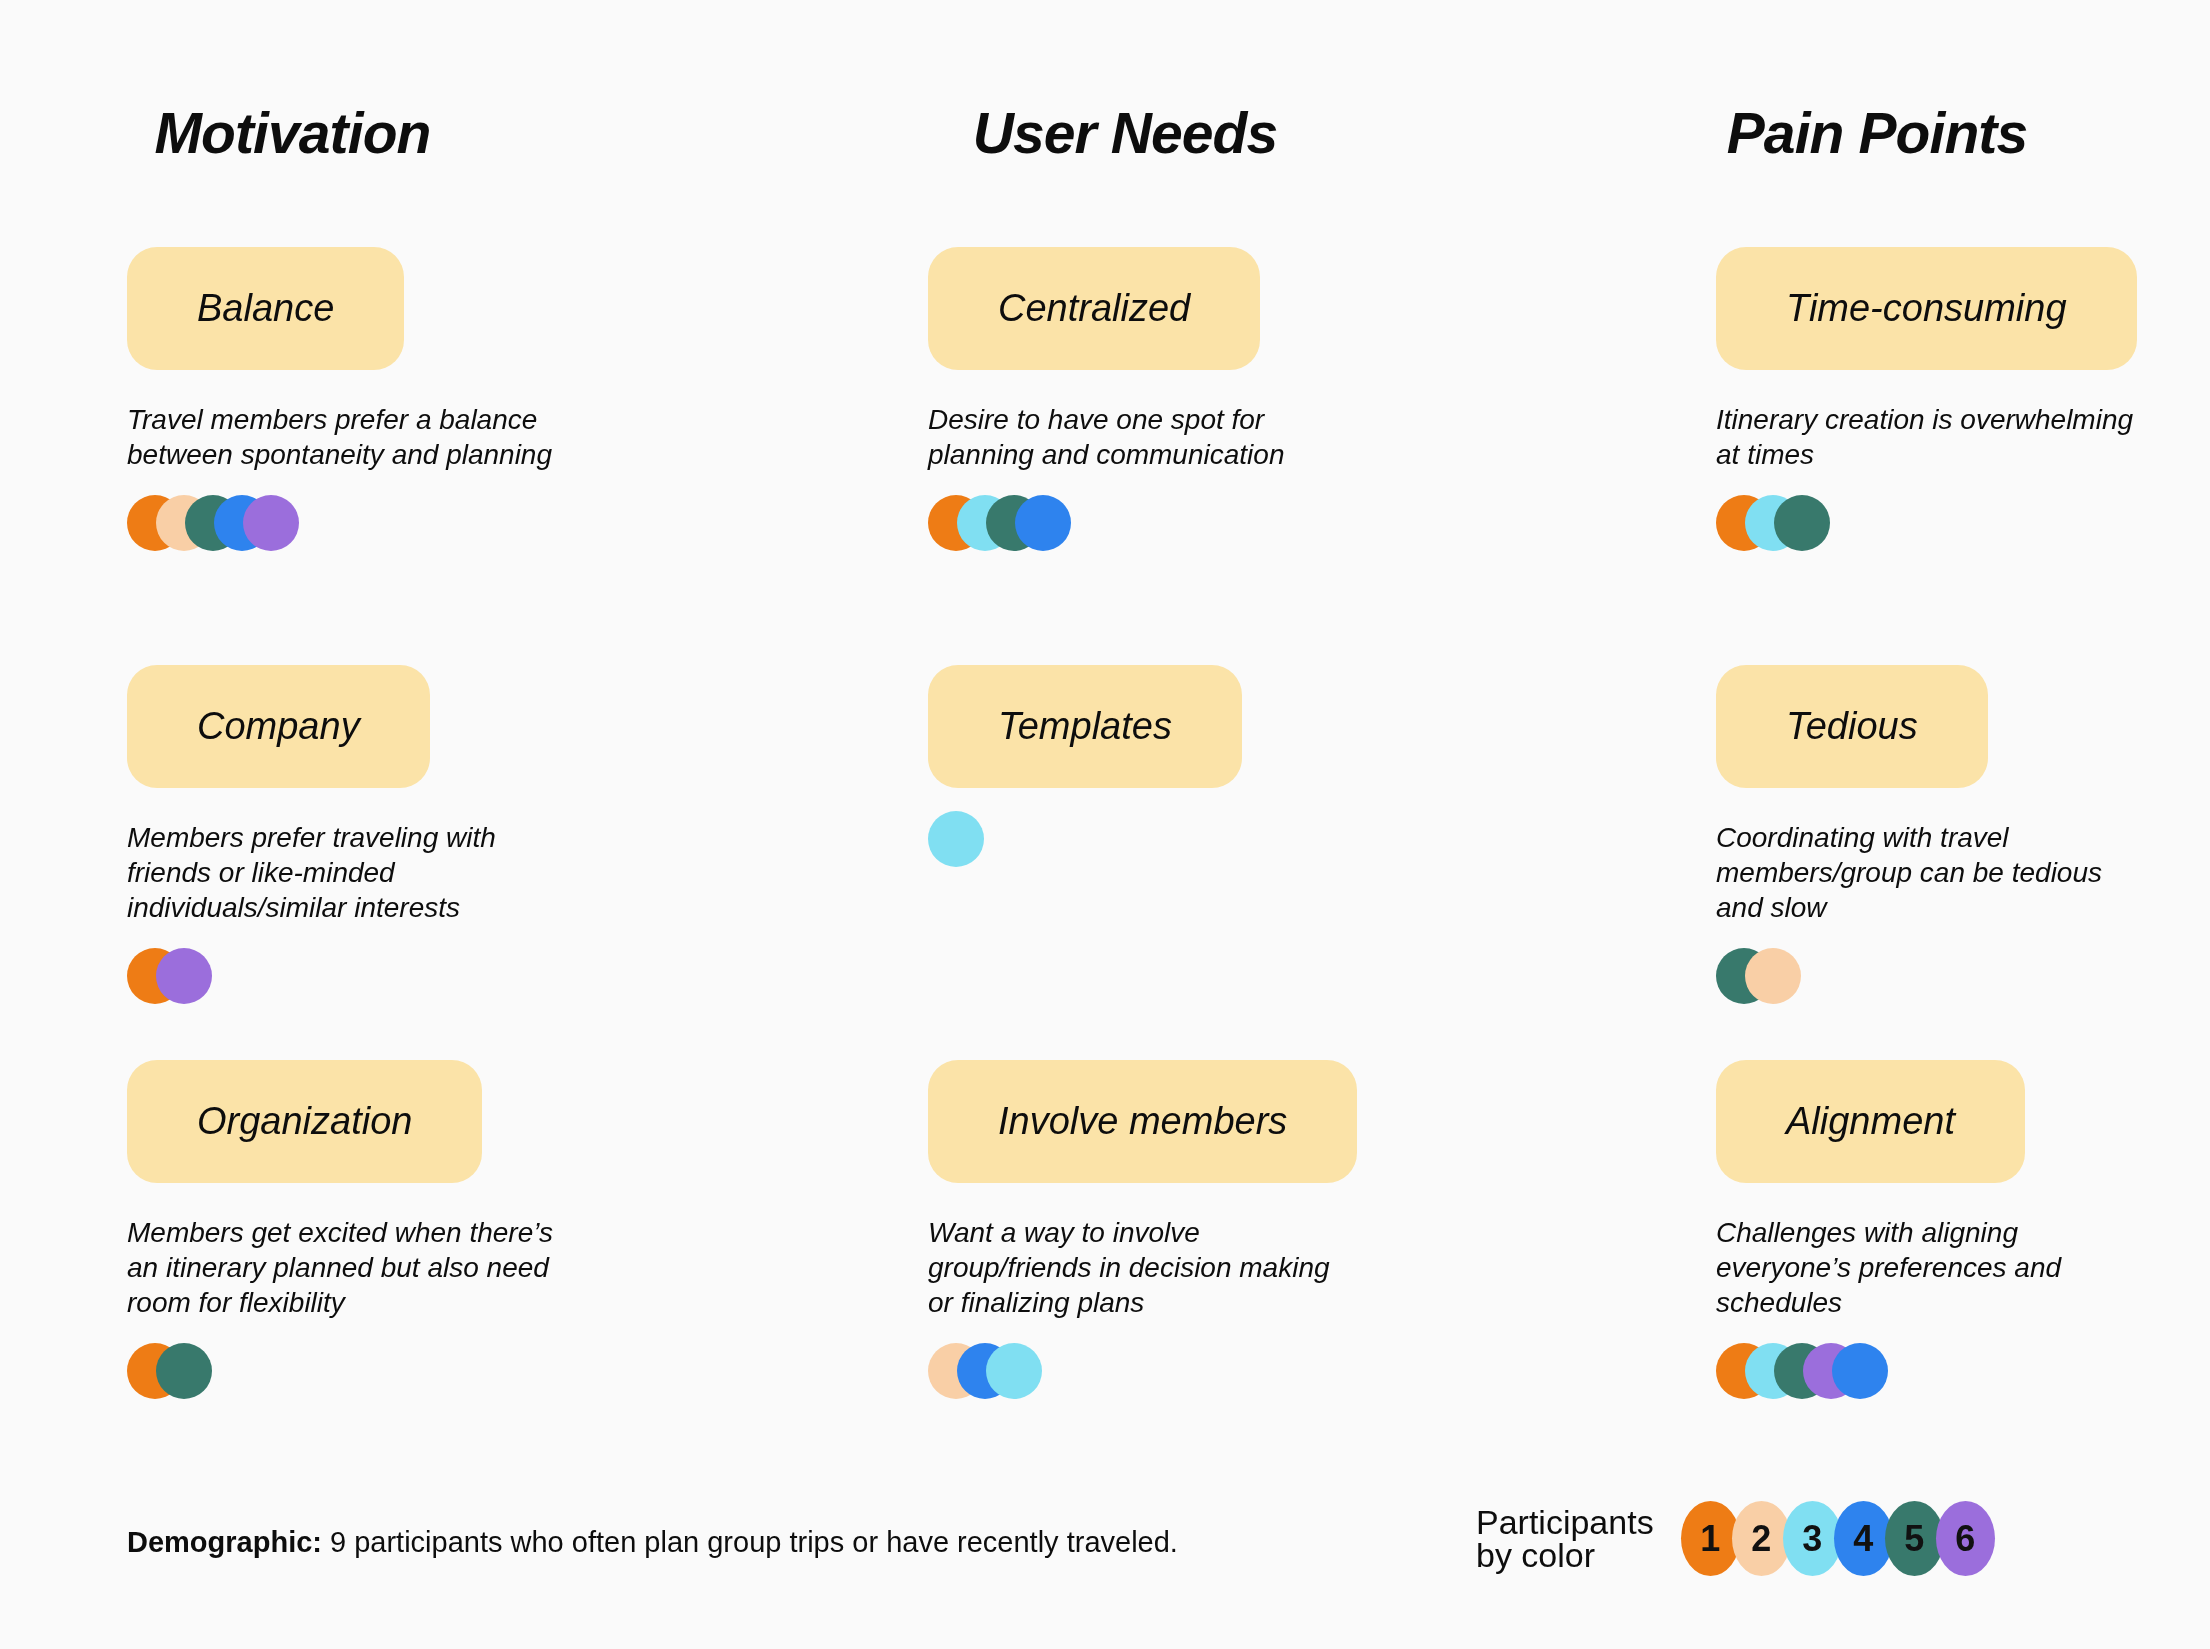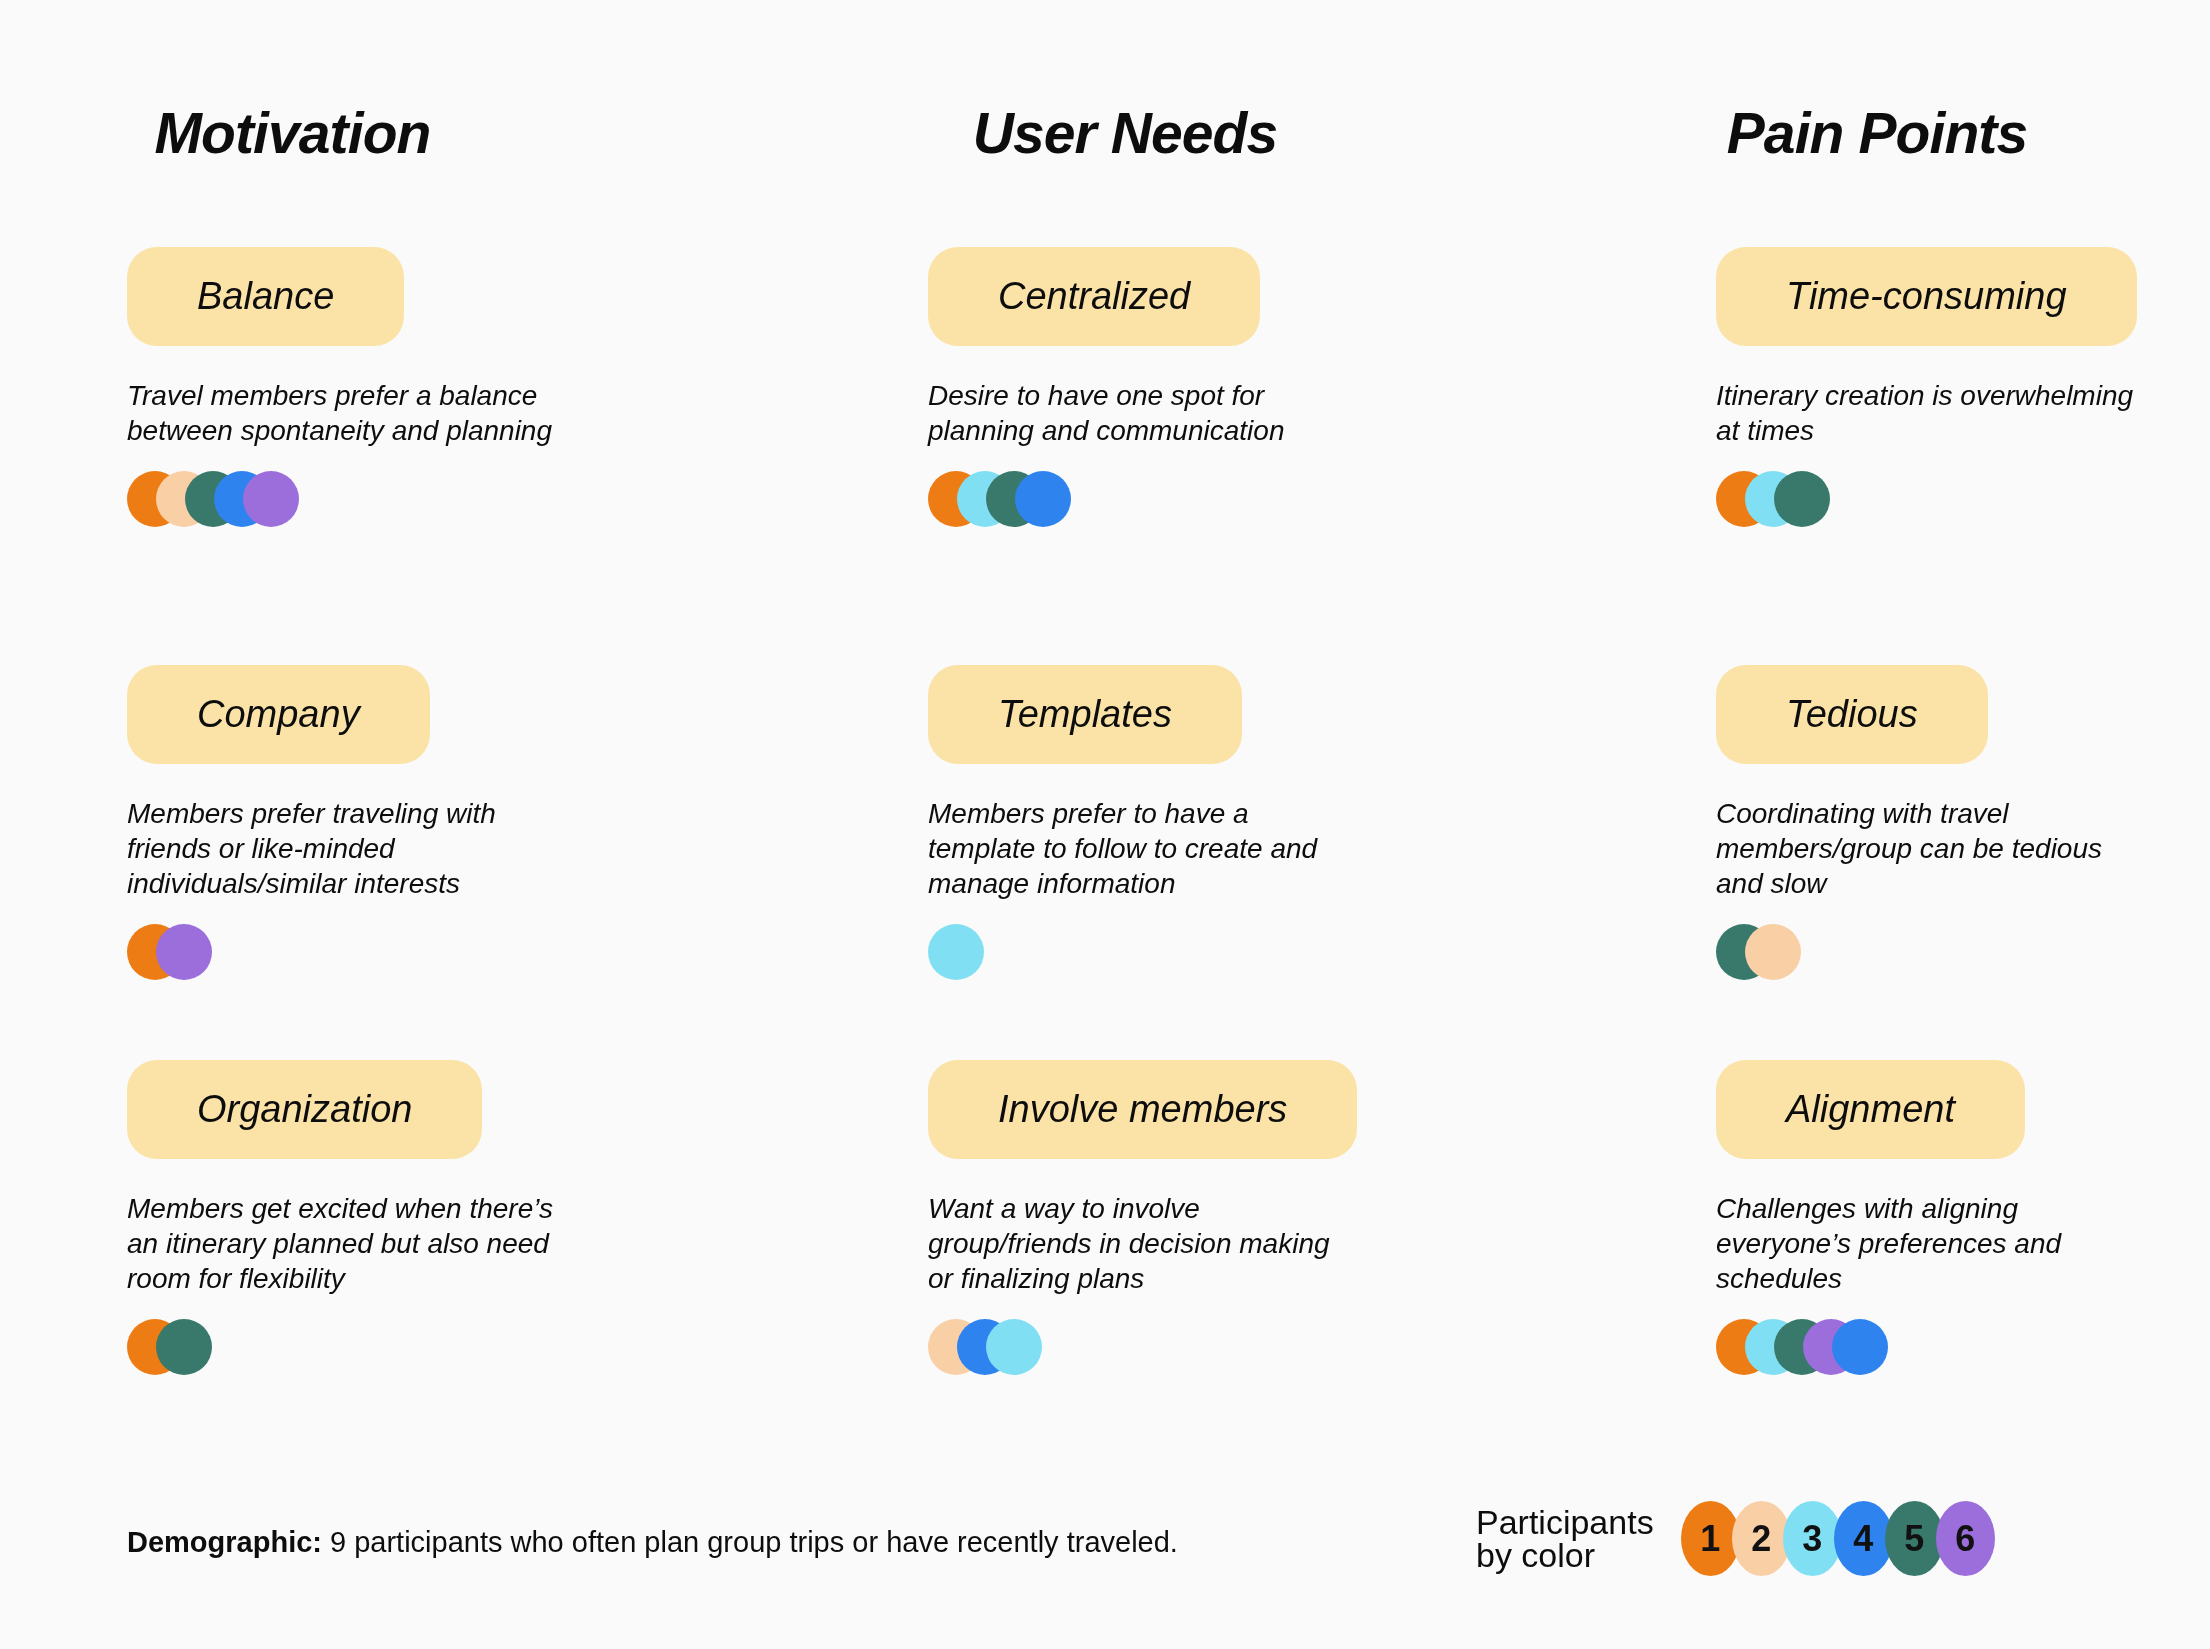--- a/index.html
+++ b/index.html
@@ -18,21 +18,21 @@
   .c0 .col-title{width:331px;}
   .c1 .col-title{width:394px;}
   .c2 .col-title{width:322px;}
   .cards{position:absolute;top:0;left:0;width:100%;height:100%;}
   .card{position:absolute;left:0;width:100%;}
   .card:nth-child(1){top:247px;}
   .card:nth-child(2){top:665px;}
   .card:nth-child(3){top:1060px;}
   .pill{
     display:inline-block;background:#FBE3A8;border-radius:30px;height:91px;
-    line-height:91px;padding:4px 70px;font-size:38px;font-weight:500;white-space:nowrap;
+    line-height:91px;padding:16px 70px;font-size:38px;font-weight:500;white-space:nowrap;
   }
   .body{margin:32px 0 0 0;font-size:28px;line-height:35px;max-width:100%;}
   .dots{margin-top:23px;height:56px;display:flex;}
   .dot{width:56px;height:56px;border-radius:50%;flex:none;}
   .dot + .dot{margin-left:-27px;}
   .footer-demographic{
     position:absolute;left:127px;top:1524px;margin:0;font-size:29px;line-height:36px;
   }
   .footer-demographic b{font-weight:700;}
   .footer-demographic span{margin-left:8px;}
@@ -74,21 +74,21 @@
 
   <div class="column c1">
     <h1 class="col-title">User Needs</h1>
     <div class="cards">
         <div class="card"><div class="pill"><span>Centralized</span></div><p class="body">Desire to have one spot for planning and communication</p><div class="dots">
             <span class="dot" style="background: rgb(238, 124, 21);"></span>
             <span class="dot" style="background: rgb(128, 223, 242);"></span>
             <span class="dot" style="background: rgb(56, 121, 108);"></span>
             <span class="dot" style="background: rgb(46, 131, 238);"></span>
           </div></div>
-        <div class="card"><div class="pill"><span>Templates</span></div><p class="body">Members prefer to have a template to follow to create and manage information</p><div class="dots">
+        <div class="card"><div class="pill"><span>Templates</span></div><div class="dots">
             <span class="dot" style="background: rgb(128, 223, 242);"></span>
           </div></div>
         <div class="card"><div class="pill"><span>Involve members</span></div><p class="body">Want a way to involve group/friends in decision making or finalizing plans</p><div class="dots">
             <span class="dot" style="background: rgb(249, 207, 166);"></span>
             <span class="dot" style="background: rgb(46, 131, 238);"></span>
             <span class="dot" style="background: rgb(128, 223, 242);"></span>
           </div></div>
       </div>
   </div>
 

